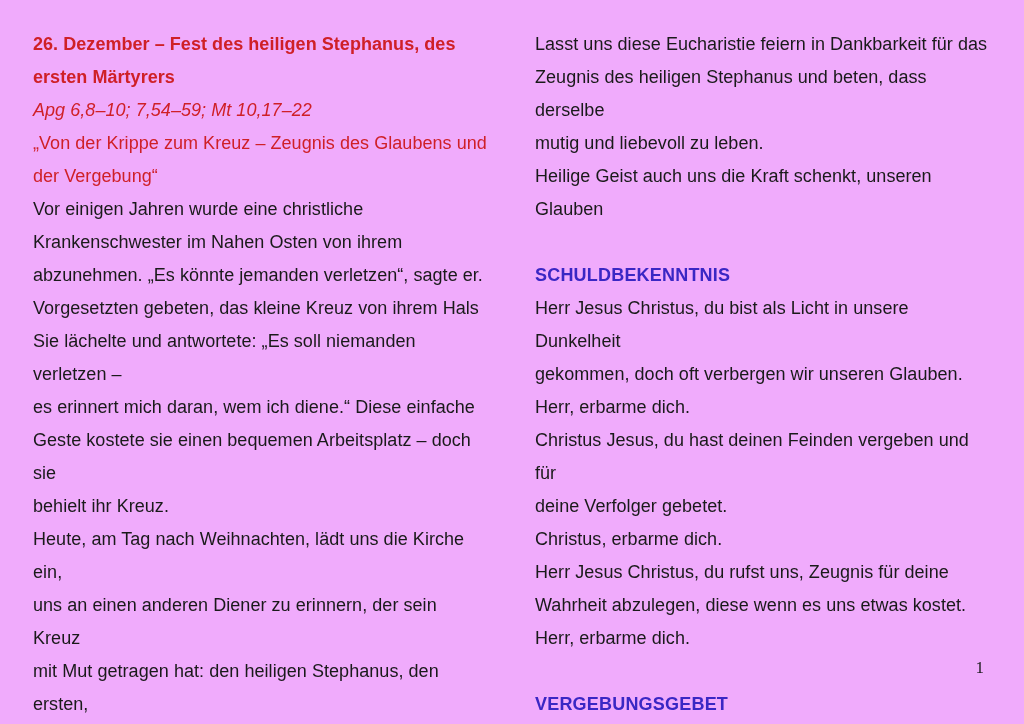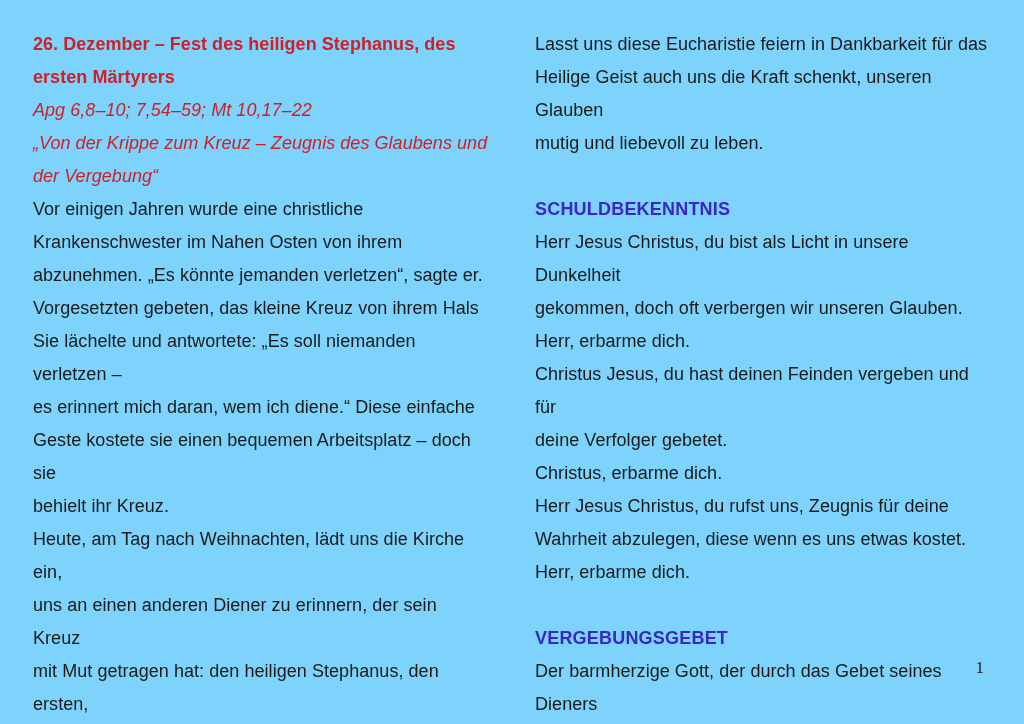--- a/index.html
+++ b/index.html
@@ -5,21 +5,21 @@
 <style>
   html, body {
     margin: 0;
     padding: 0;
     background: #ffffff;
   }
   .page {
     position: relative;
     width: 1024px;
     height: 724px;
-    background: #7dd3fc;
+    background: #f0abfc;
     overflow: hidden;
     font-family: "Liberation Sans", sans-serif;
     -webkit-font-smoothing: antialiased;
   }
   .column {
     position: absolute;
     top: 28px;
     width: 455px;
   }
   .column-left  { left: 33px; }
@@ -35,21 +35,20 @@
   .line.title {
     color: #cf2027;
     font-weight: bold;
   }
   .line.ref {
     color: #cf2027;
     font-style: italic;
   }
   .line.motto {
     color: #cf2027;
-    font-style: italic;
   }
   .line.section {
     color: #3a27c4;
     font-weight: bold;
     letter-spacing: 0.2px;
   }
   .line.response {
   }
   .line.spacer {
     height: 33px;
@@ -95,22 +94,23 @@
       <div class="line">mit Mut getragen hat: den heiligen Stephanus, den ersten,</div>
 
     </div>
 
   </div>
 
   <div class="column column-right">
 
     <div>
       <div class="line">Lasst uns diese Eucharistie feiern in Dankbarkeit für das</div>
+      <div class="line">Zeugnis des heiligen Stephanus und beten, dass derselbe</div>
+      <div class="line">mutig und liebevoll zu leben.</div>
       <div class="line">Heilige Geist auch uns die Kraft schenkt, unseren Glauben</div>
-      <div class="line">mutig und liebevoll zu leben.</div>
     </div>
 
     <div class="line spacer"></div>
 
     <div class="line section">SCHULDBEKENNTNIS</div>
 
     <div>
       <div class="line">Herr Jesus Christus, du bist als Licht in unsere Dunkelheit</div>
       <div class="line">gekommen, doch oft verbergen wir unseren Glauben.</div>
       <div class="line response">Herr, erbarme dich.</div>

